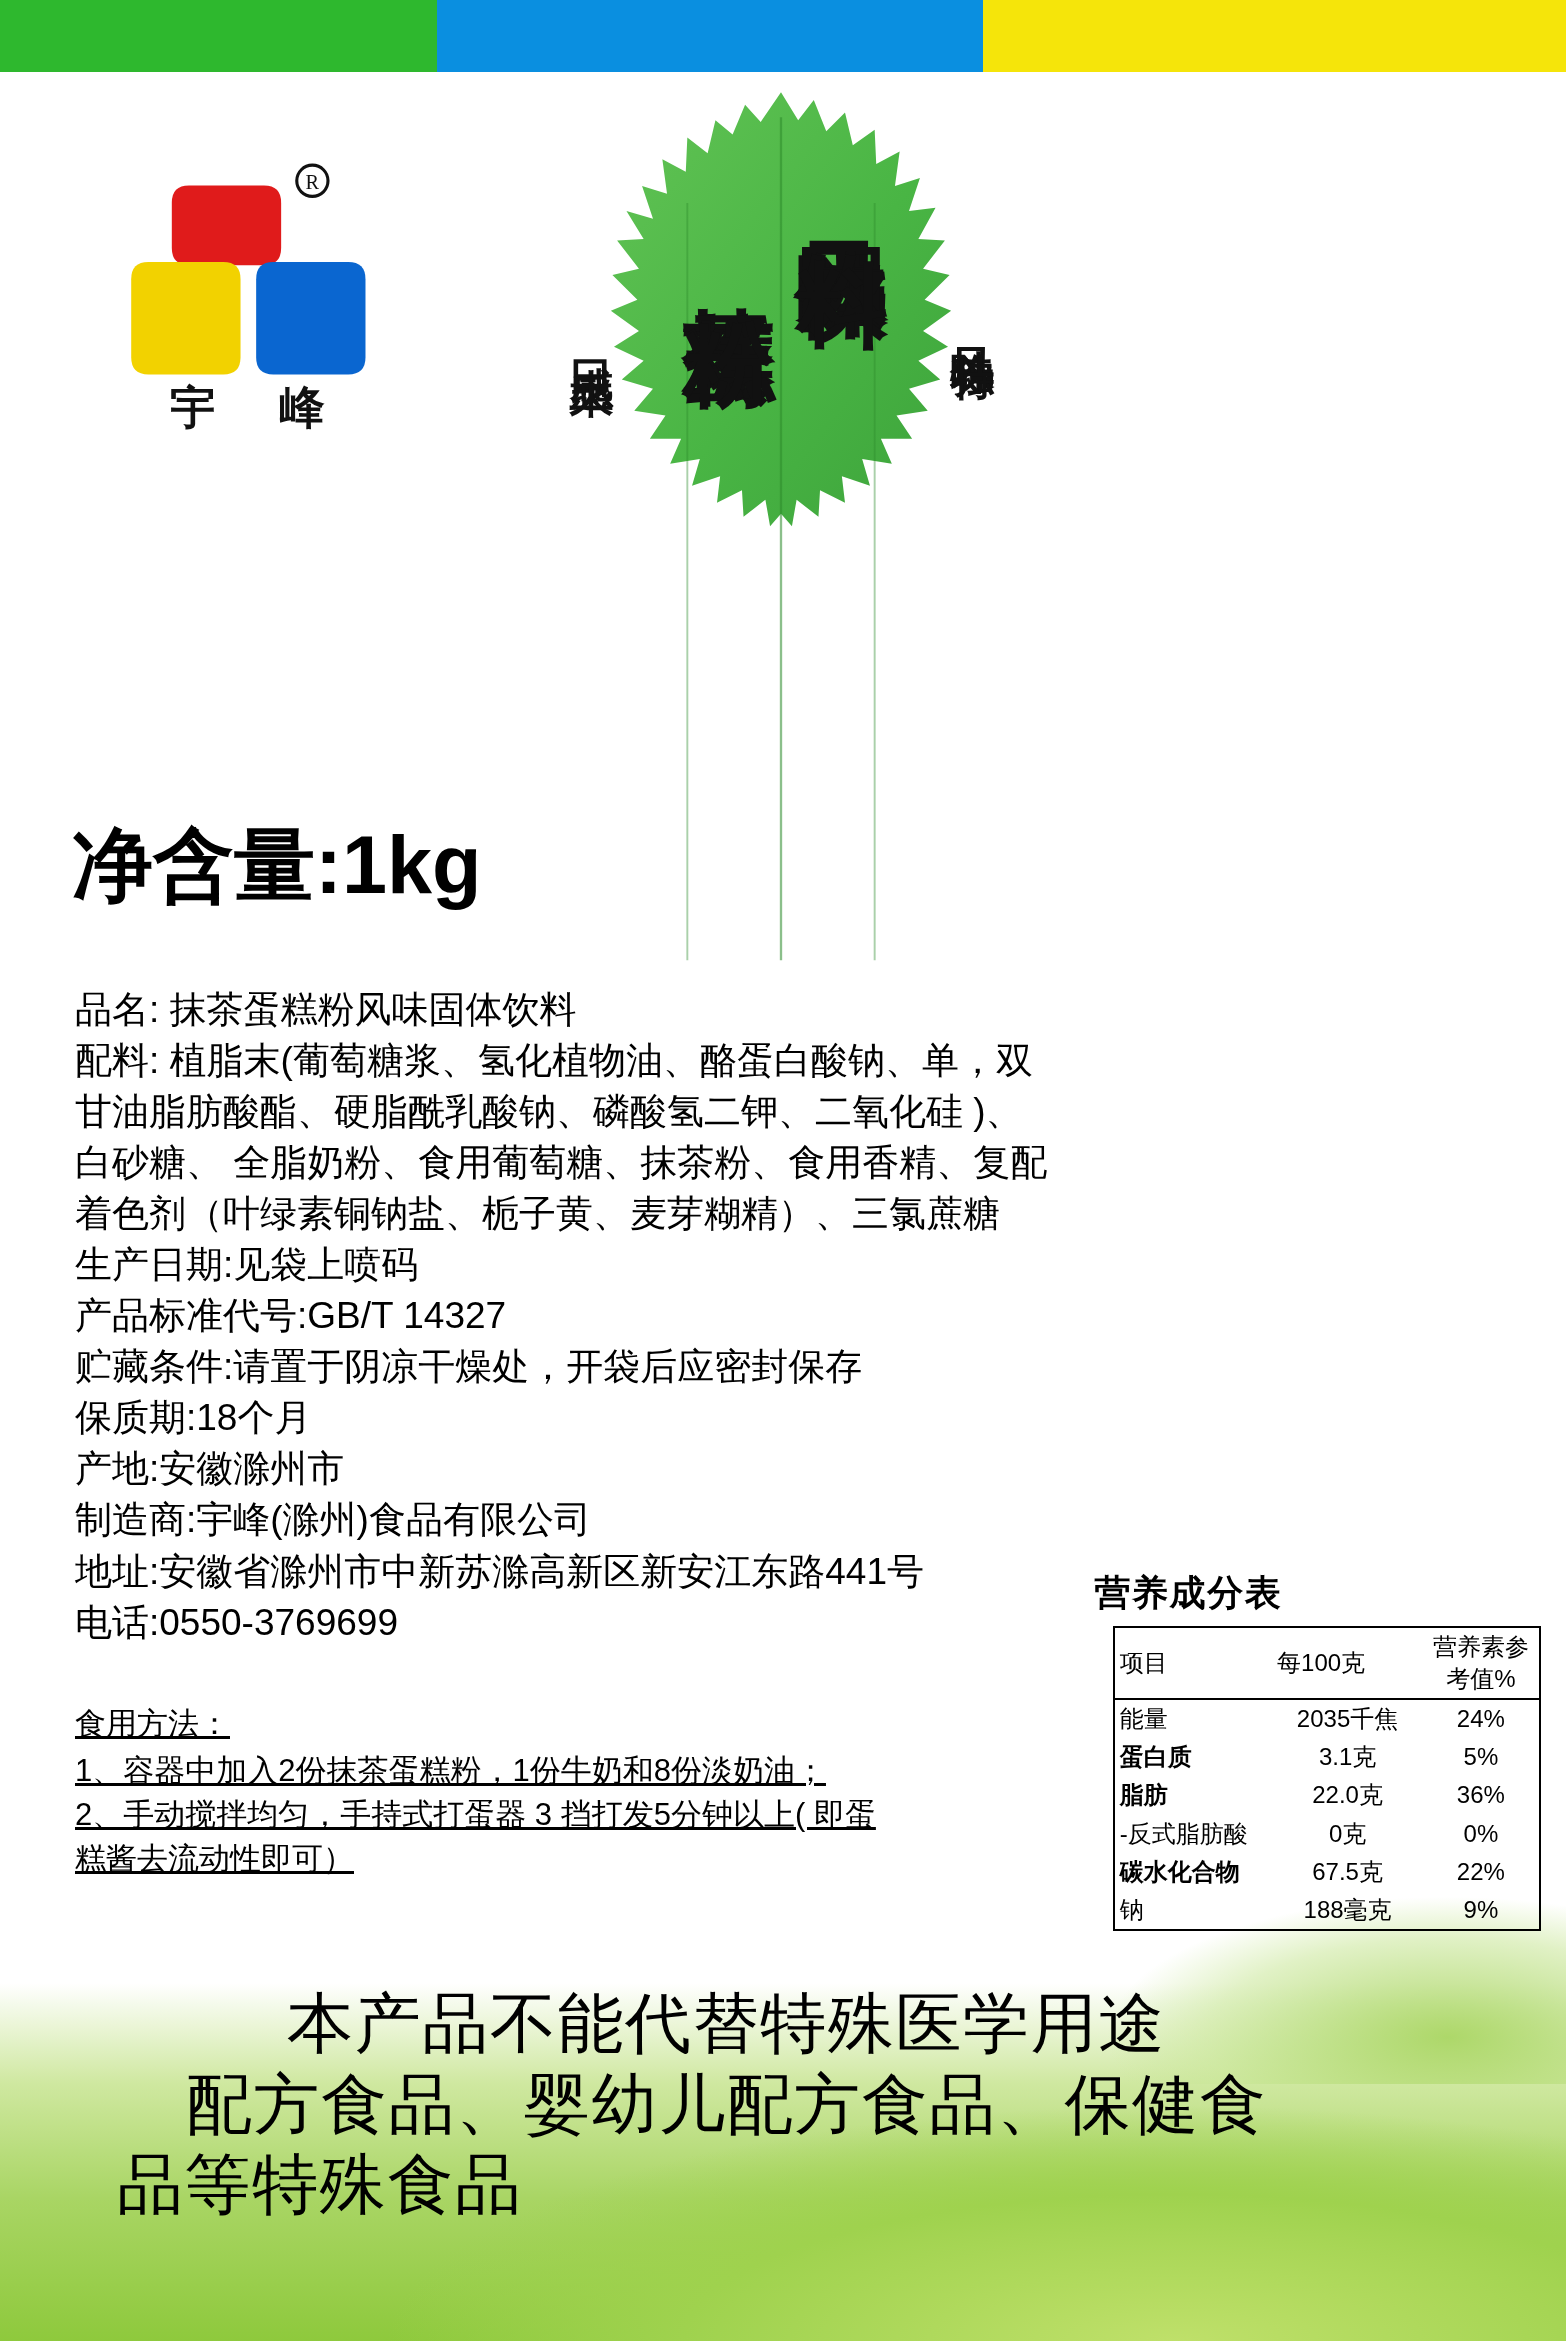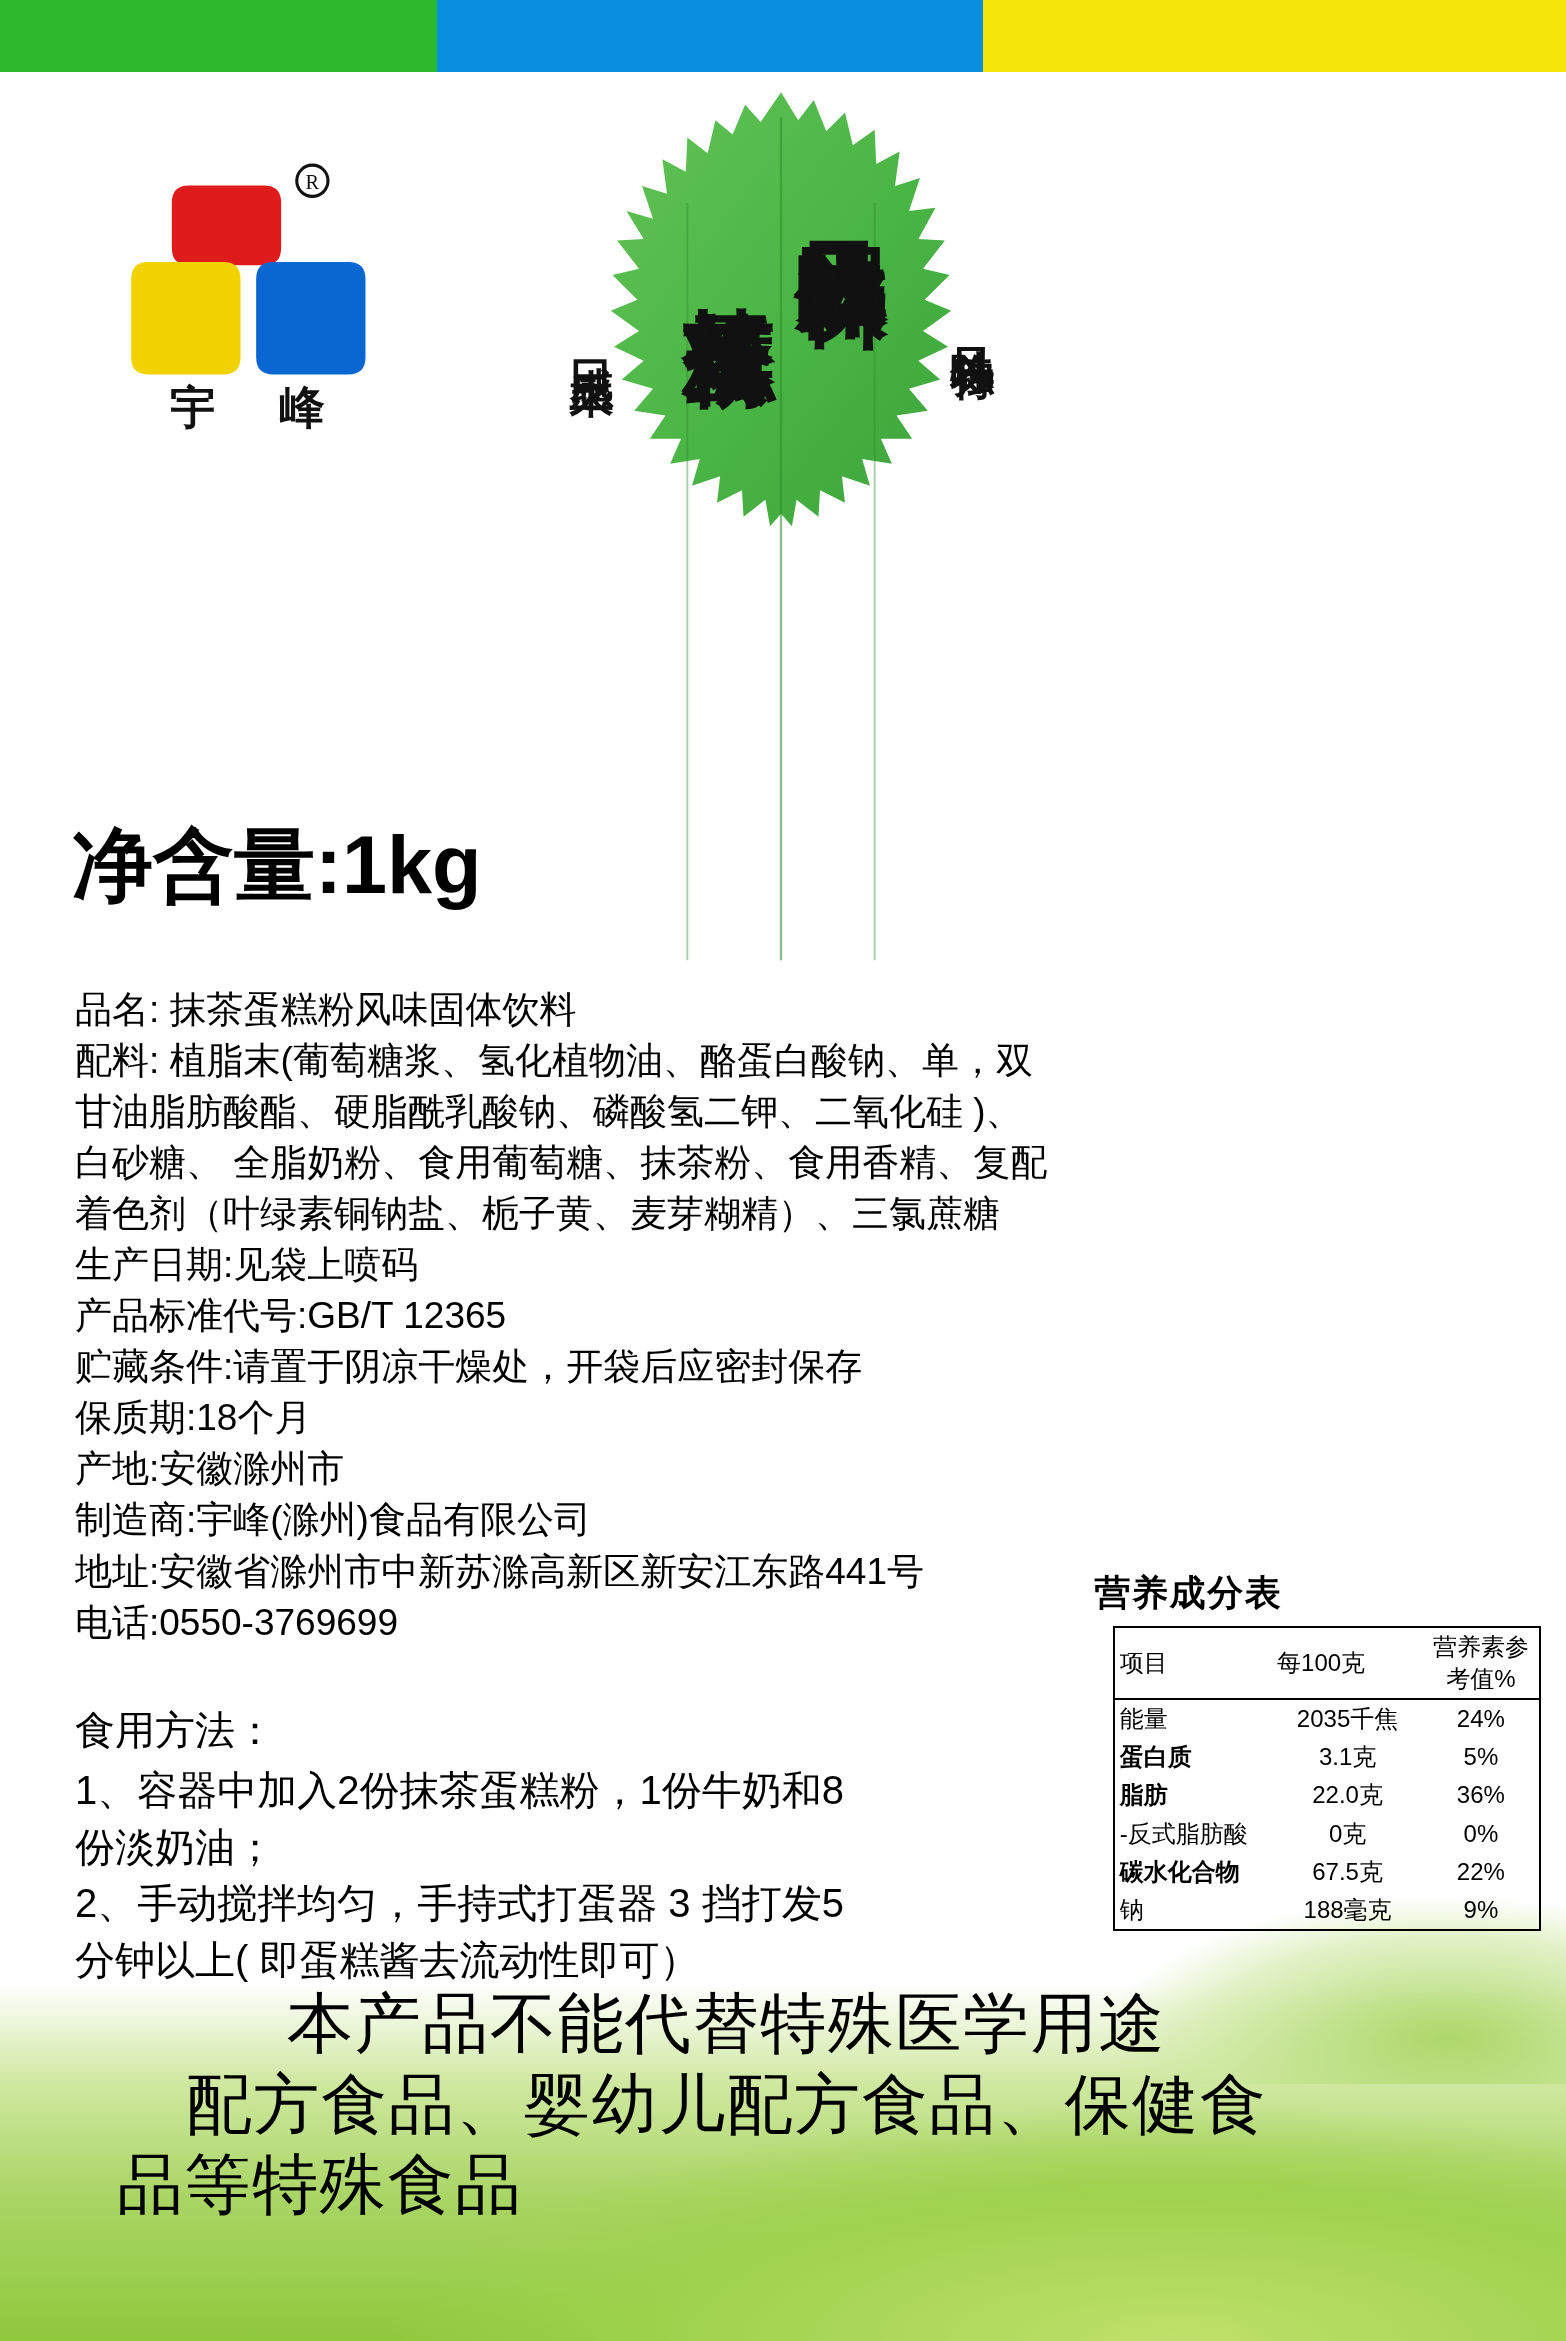--- a/index.html
+++ b/index.html
@@ -101,22 +101,23 @@
     font-size: 37px;
     line-height: 1.38;
   }
   .info .row { white-space: pre-wrap; }
   .info .row.wrap { white-space: normal; }
   
   .usage {
     position: absolute;
     left: 75px; top: 1702px;
     width: 804px;
-    font-size: 40px;
+    font-size: 31px;
     line-height: 1.42;
+    text-decoration: underline;
   }
   .usage .row { white-space: normal; }
   .usage .head { margin-bottom: 3.1px; }
 
   
   .nutri {
     position: absolute;
     left: 1085px; top: 1569px;
     width: 437px;
   }
@@ -223,21 +224,21 @@
   <div class="vtext vt-sub-r">风味独特</div>
   <div class="vtext vt-sub-l">口感上乘</div>
 </div>
 
 <div class="netweight">净含量:1kg</div>
 
 <div class="info">
   <div class="row wrap">品名: 抹茶蛋糕粉风味固体饮料</div>
   <div class="row wrap">配料: 植脂末(葡萄糖浆、氢化植物油、酪蛋白酸钠、单，双甘油脂肪酸酯、硬脂酰乳酸钠、磷酸氢二钾、二氧化硅 )、白砂糖、 全脂奶粉、食用葡萄糖、抹茶粉、食用香精、复配着色剂（叶绿素铜钠盐、栀子黄、麦芽糊精）、三氯蔗糖</div>
   <div class="row">生产日期:见袋上喷码</div>
-  <div class="row">产品标准代号:GB/T 12365</div>
+  <div class="row">产品标准代号:GB/T 14327</div>
   <div class="row">贮藏条件:请置于阴凉干燥处，开袋后应密封保存</div>
   <div class="row">保质期:18个月</div>
   <div class="row">产地:安徽滁州市</div>
   <div class="row">制造商:宇峰(滁州)食品有限公司</div>
   <div class="row">地址:安徽省滁州市中新苏滁高新区新安江东路441号</div>
   <div class="row">电话:0550-3769699</div>
 </div>
 
 <div class="usage">
   <div class="row head">食用方法：</div>

